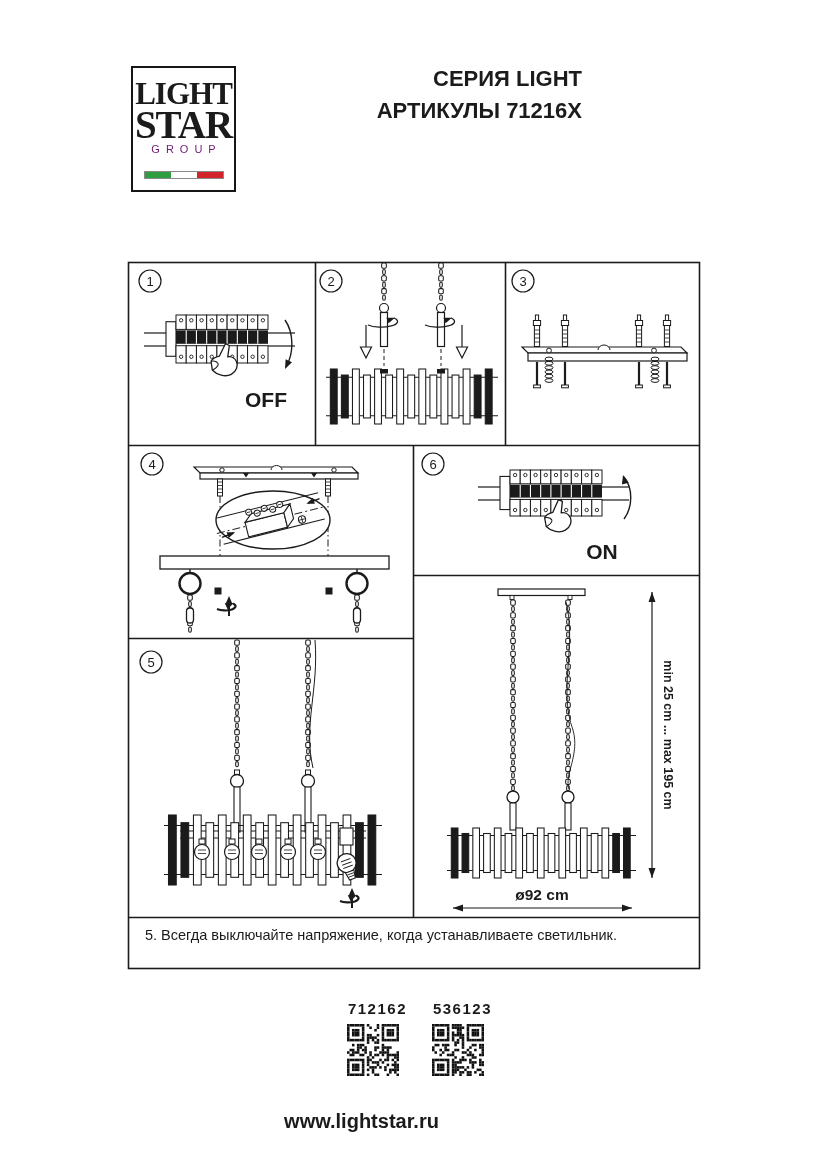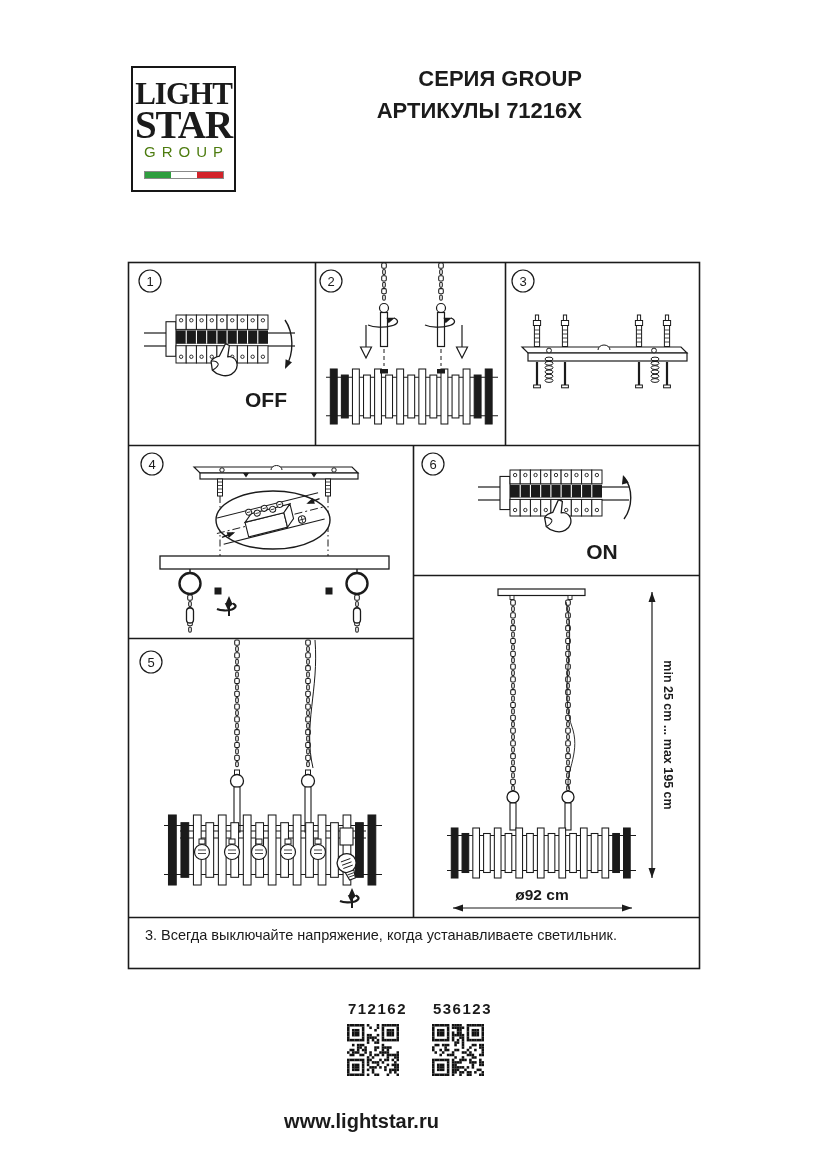--- a/index.html
+++ b/index.html
@@ -6,21 +6,21 @@
   .page{position:relative;width:710px;height:1169px;background:#ffffff;
         font-family:"Liberation Sans",sans-serif;color:#1b1b1b;overflow:hidden}
 
   
   .logo-box{position:absolute;left:131px;top:66px;width:105px;height:126px;
             border:2px solid #161616;box-sizing:border-box;text-align:center}
   .logo-light{font-family:"Liberation Serif",serif;font-weight:bold;font-size:31px;
               line-height:29px;margin-top:11px;letter-spacing:-1px}
   .logo-star{font-family:"Liberation Serif",serif;font-weight:bold;font-size:39px;
              line-height:33px;letter-spacing:-1px}
-  .logo-group{font-size:15px;letter-spacing:6px;margin-top:2px;text-indent:6px;color:#4d7c0f}
+  .logo-group{font-size:11px;letter-spacing:6px;margin-top:2px;text-indent:6px;color:#701a75}
   .logo-flag{position:absolute;left:11px;right:10px;bottom:11px;height:6px;
              border:1px solid #8a8a8a;display:flex}
   .logo-flag span{flex:1;display:block}
 
   
   .hdr-top{position:absolute;top:63px;right:128px;text-align:right;font-weight:bold;
            font-size:22px;line-height:32px;white-space:nowrap}
   .hdr-title{position:absolute;top:169px;right:128px;text-align:right;font-weight:bold;
              font-size:24px;line-height:30px;white-space:nowrap}
 
@@ -53,21 +53,21 @@
     <div class="logo-star">STAR</div>
     <div class="logo-group">GROUP</div>
     <div class="logo-flag">
       <span class="fg" style="background: rgb(47, 158, 63);"></span>
       <span class="fw" style="background: rgb(255, 255, 255);"></span>
       <span class="fr" style="background: rgb(210, 35, 42);"></span>
     </div>
   </div>
 
   <div class="hdr-top">
-    <div>СЕРИЯ GROUP</div>
+    <div>СЕРИЯ LIGHT</div>
     <div>АРТИКУЛЫ 71216X</div>
   </div>
 
   <svg id="art" width="826" height="1169" viewBox="0 0 826 1169">
     <g id="grid">
         <rect x="128.5" y="262.5" width="571" height="706" fill="none" stroke="#1b1b1b" stroke-width="1.6"></rect>
         <line x1="128.5" y1="445.5" x2="699.5" y2="445.5" stroke="#1b1b1b" stroke-width="1.6"></line>
         <line x1="128.5" y1="917.5" x2="699.5" y2="917.5" stroke="#1b1b1b" stroke-width="1.6"></line>
         <line x1="315.5" y1="262.5" x2="315.5" y2="445.5" stroke="#1b1b1b" stroke-width="1.6"></line>
         <line x1="505.5" y1="262.5" x2="505.5" y2="445.5" stroke="#1b1b1b" stroke-width="1.6"></line>
@@ -596,21 +596,21 @@
       <text class="num" x="151" y="666.5" text-anchor="middle">5</text>
     </g>
 
     <text class="lbl" x="266" y="407" text-anchor="middle">OFF</text>
     <text class="lbl" x="602" y="559" text-anchor="middle">ON</text>
     <text class="dim" x="664" y="735" text-anchor="middle" transform="rotate(90 664 735)">min 25 cm ... max 195 cm</text>
     <text class="dim2" x="542" y="900" text-anchor="middle">ø92 cm</text>
   </svg>
 
   <div class="notes">
-    <div>3. Всегда выключайте напряжение, когда устанавливаете светильник.</div>
+    <div>5. Всегда выключайте напряжение, когда устанавливаете светильник.</div>
   </div>
 
   <div class="product" id="prod0">
     <div class="code">712162</div>
     <svg class="qr" id="qr0" width="52" height="52">
         <rect x="0.00" y="0.00" width="2.55" height="2.55" fill="#111"></rect>
         <rect x="0.00" y="2.48" width="2.55" height="2.55" fill="#111"></rect>
         <rect x="0.00" y="4.95" width="2.55" height="2.55" fill="#111"></rect>
         <rect x="0.00" y="7.43" width="2.55" height="2.55" fill="#111"></rect>
         <rect x="0.00" y="9.90" width="2.55" height="2.55" fill="#111"></rect>

